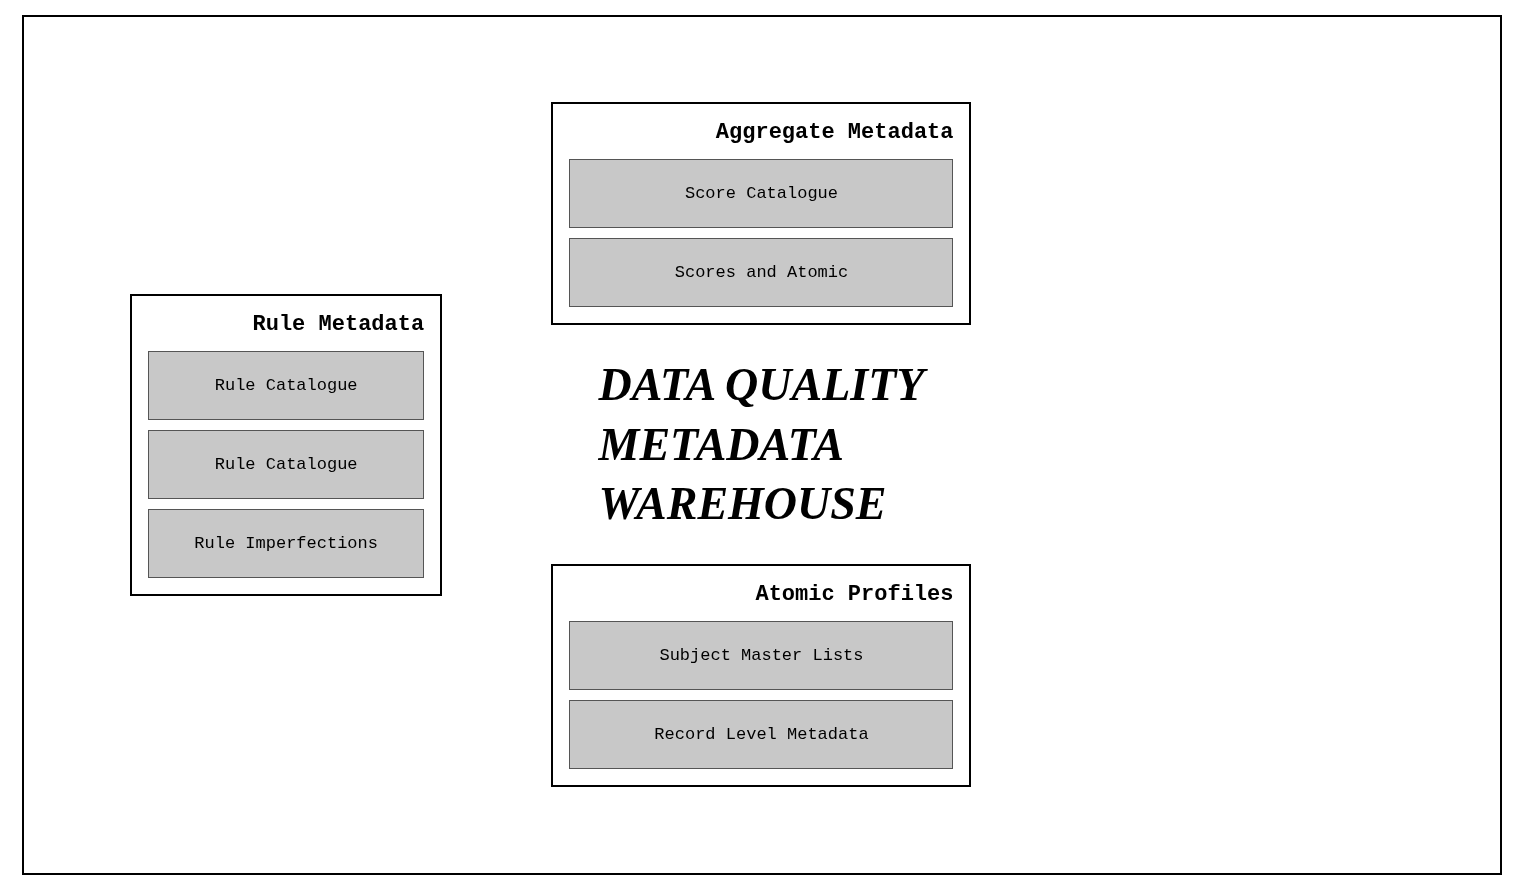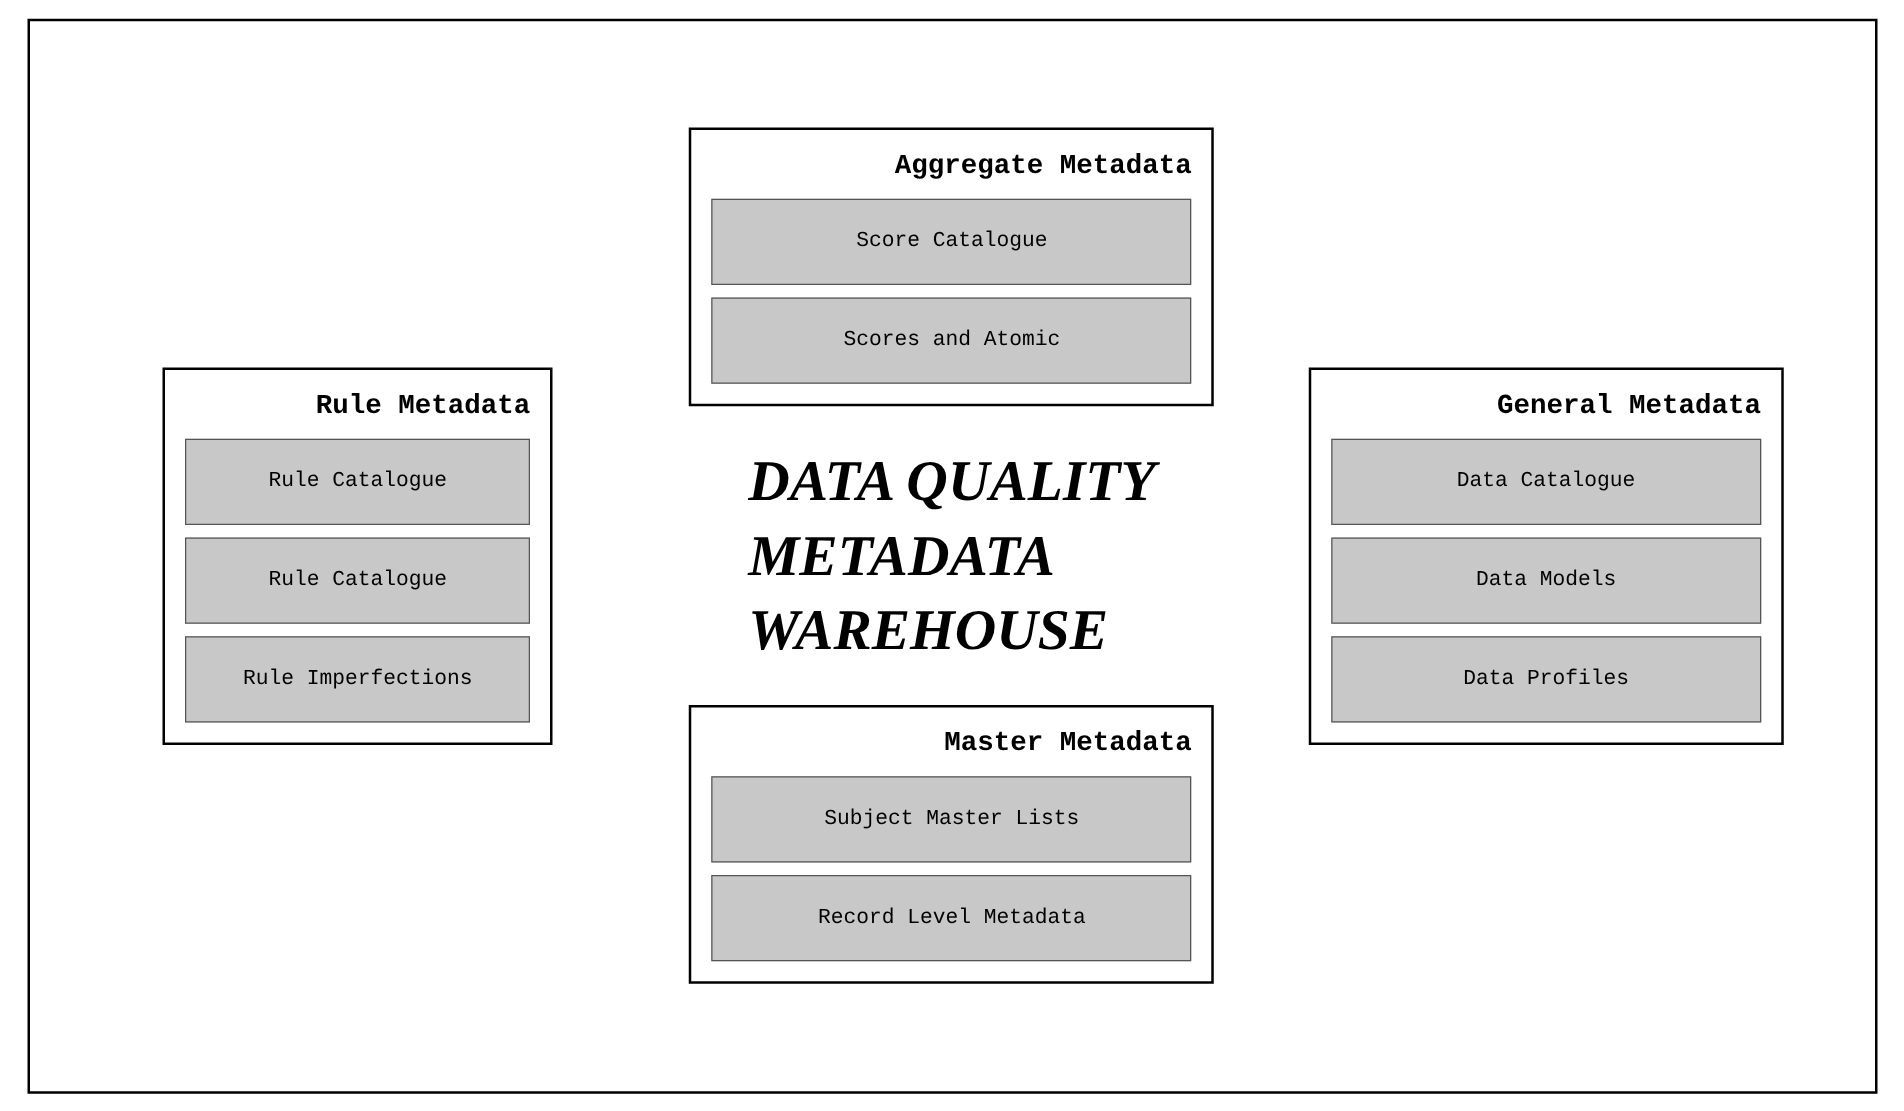--- a/index.html
+++ b/index.html
@@ -160,29 +160,21 @@
         <div class="item-box">Scores and Atomic</div>
       </div>
 
       <div class="center-title">
         <span>DATA QUALITY</span><br>
         <span>METADATA</span><br>
         <span>WAREHOUSE</span>
       </div>
 
       <div class="metadata-box atomic-box center-bottom">
-        <div class="box-title">Master Metadata</div>
+        <div class="box-title">Atomic Profiles</div>
         <div class="item-box">Subject Master Lists</div>
         <div class="item-box">Record Level Metadata</div>
       </div>
     </div>
 
-    <div class="right-cell">
-      <div class="metadata-box general-box">
-        <div class="box-title">General Metadata</div>
-        <div class="item-box">Data Catalogue</div>
-        <div class="item-box">Data Models</div>
-        <div class="item-box">Data Profiles</div>
-      </div>
-    </div>
 
   </div>
 </div>
 
 </body></html>

